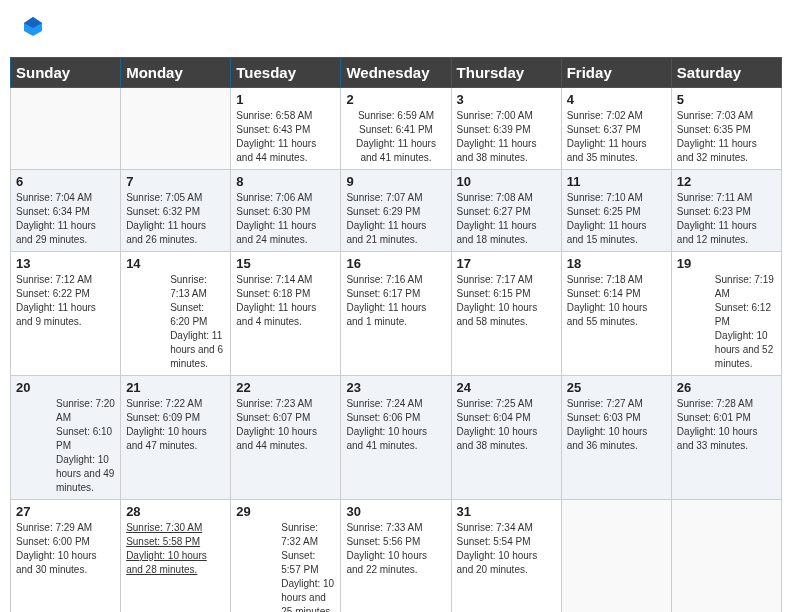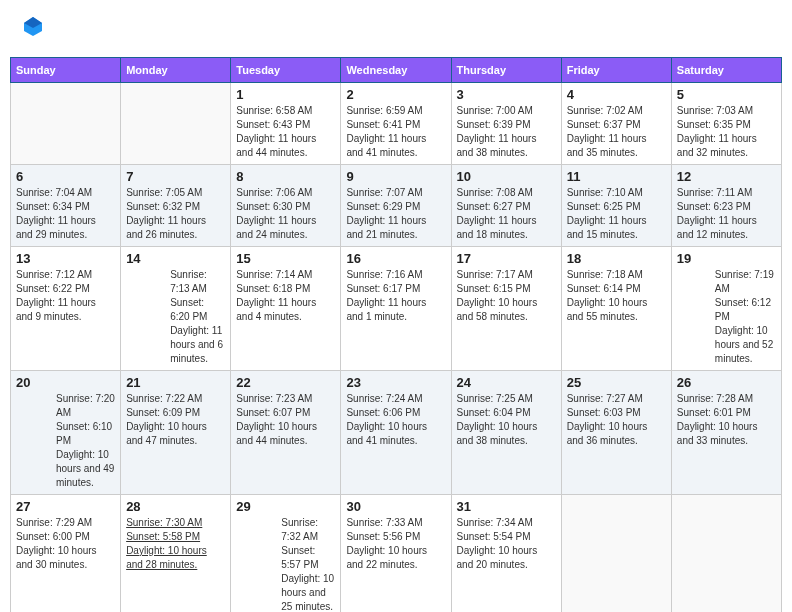--- a/index.html
+++ b/index.html
@@ -27,23 +27,23 @@
     }
     .logo-top { display: flex; align-items: center; }
     .logo-text-general { color: #1a5276; font-size: 20px; font-weight: bold; }
     .logo-text-blue { color: #2196f3; font-size: 20px; font-weight: bold; }
     .title-block { text-align: right; }
     .title-month { font-size: 42px; color: #333; font-weight: normal; }
     .title-location { font-size: 15px; color: #555; margin-top: 2px; }
 
     .calendar { width: 100%; border-collapse: collapse; }
     .calendar th {
-      background: #8b5cf6;
+      background: #404040;
       color: #fff;
-      font-size: 11px;
+      font-size: 15px;
       font-weight: bold;
       padding: 6px 5px;
       text-align: left;
       border: 1px solid #1a6090;
     }
     .calendar td {
       border: 1px solid #ccc;
       vertical-align: top;
       padding: 4px 5px;
       font-size: 10.5px;
@@ -104,21 +104,21 @@
         <td class="empty"></td>
         <td class="empty"></td>
         <td>
           <span class="day-number">1</span>
           <div class="day-info" style="white-space: pre-line;">Sunrise: 6:58 AM
 Sunset: 6:43 PM
 Daylight: 11 hours and 44 minutes.</div>
         </td>
         <td>
           <span class="day-number">2</span>
-          <div class="day-info" style="white-space: pre-line;">Sunrise: 6:59 AM
+          <div class="day-info" style="white-space: pre-line; text-align: center;">Sunrise: 6:59 AM
 Sunset: 6:41 PM
 Daylight: 11 hours and 41 minutes.</div>
         </td>
         <td>
           <span class="day-number">3</span>
           <div class="day-info" style="white-space: pre-line;">Sunrise: 7:00 AM
 Sunset: 6:39 PM
 Daylight: 11 hours and 38 minutes.</div>
         </td>
         <td>

